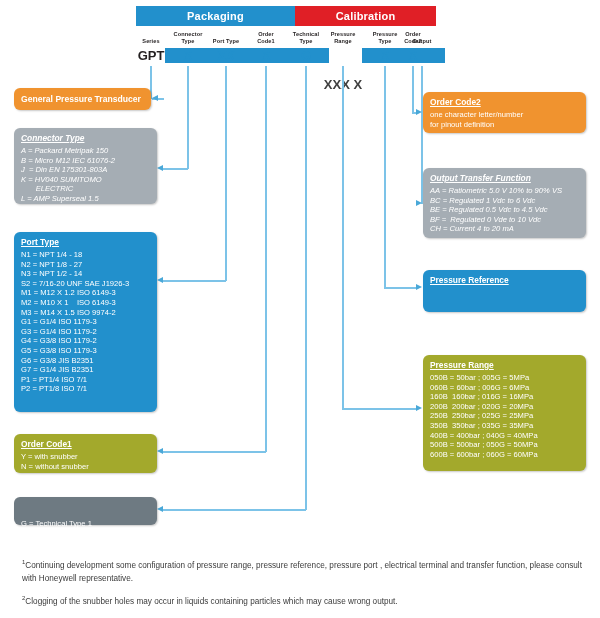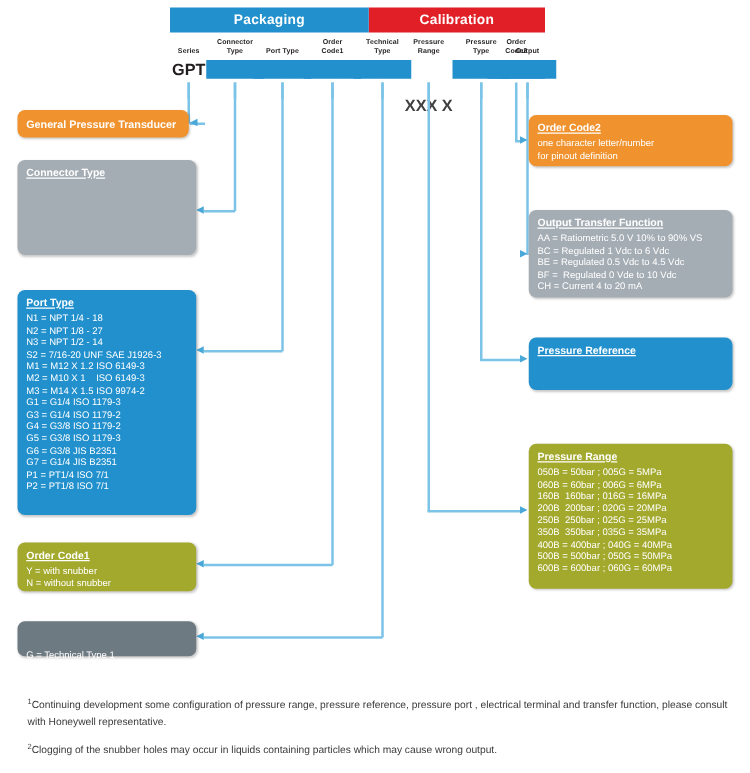--- a/index.html
+++ b/index.html
@@ -29,21 +29,21 @@
   .code.black{color:#231f20;text-align:center;}
 
   
   .box{position:absolute;border-radius:6px;color:#ffffff;
        padding:5px 7px 6px 7px;box-sizing:border-box;
        box-shadow:1px 1px 2px rgba(0,0,0,.22);}
   .box .title{font-weight:bold;font-size:8.4px;text-decoration:underline;
               display:block;margin-bottom:2px;line-height:11px;}
   .box ul{margin:0;padding:0;list-style:none;}
   .box li{font-size:7.6px;line-height:9.6px;white-space:pre;}
-  .gray{background:#a5adb4;}
+  .gray{background:#a5adb4;font-style:italic;}
   .gray2{background:#6e7a82;}
   .blue{background:#2290cc;}
   .orange{background:#f0932f;}
   .olive{background:#a3a92c;}
 
   
   .vline{position:absolute;width:1.6px;background:#7cc3e8;}
   .hline{position:absolute;height:1.6px;background:#7cc3e8;}
   .arw{position:absolute;width:0;height:0;border-top:3.6px solid transparent;
        border-bottom:3.6px solid transparent;}
@@ -180,20 +180,28 @@
   <div class="vline" style="left:412px;top:66px;height:47px"></div>
   <div class="hline" style="left:412px;top:112px;width:6px"></div>
   <div class="arw right" style="left:416px;top:109px"></div>
 
   <div class="box orange" id="box-series" style="left:14px;top:88px;width:137px;height:22px;display:flex;align-items:flex-end">
     <span style="font-weight:bold;font-size:8.6px">General Pressure Transducer</span>
   </div>
 
   <div class="box gray" id="box-connector-type" style="left:14px;top:128px;width:143px;height:76px">
     <span class="title">Connector Type</span>
+    <ul>
+      <li>A = Packard Metripak 150</li>
+      <li>B = Micro M12 IEC 61076-2</li>
+      <li>J  = Din EN 175301-803A</li>
+      <li>K = HV040 SUMITOMO</li>
+      <li>       ELECTRIC</li>
+      <li>L = AMP Superseal 1.5</li>
+    </ul>
   </div>
 
   <div class="box blue" id="box-port-type" style="left:14px;top:232px;width:143px;height:180px">
     <span class="title">Port Type</span>
     <ul>
       <li>N1 = NPT 1/4 - 18</li>
       <li>N2 = NPT 1/8 - 27</li>
       <li>N3 = NPT 1/2 - 14</li>
       <li>S2 = 7/16-20 UNF SAE J1926-3</li>
       <li>M1 = M12 X 1.2 ISO 6149-3</li>

